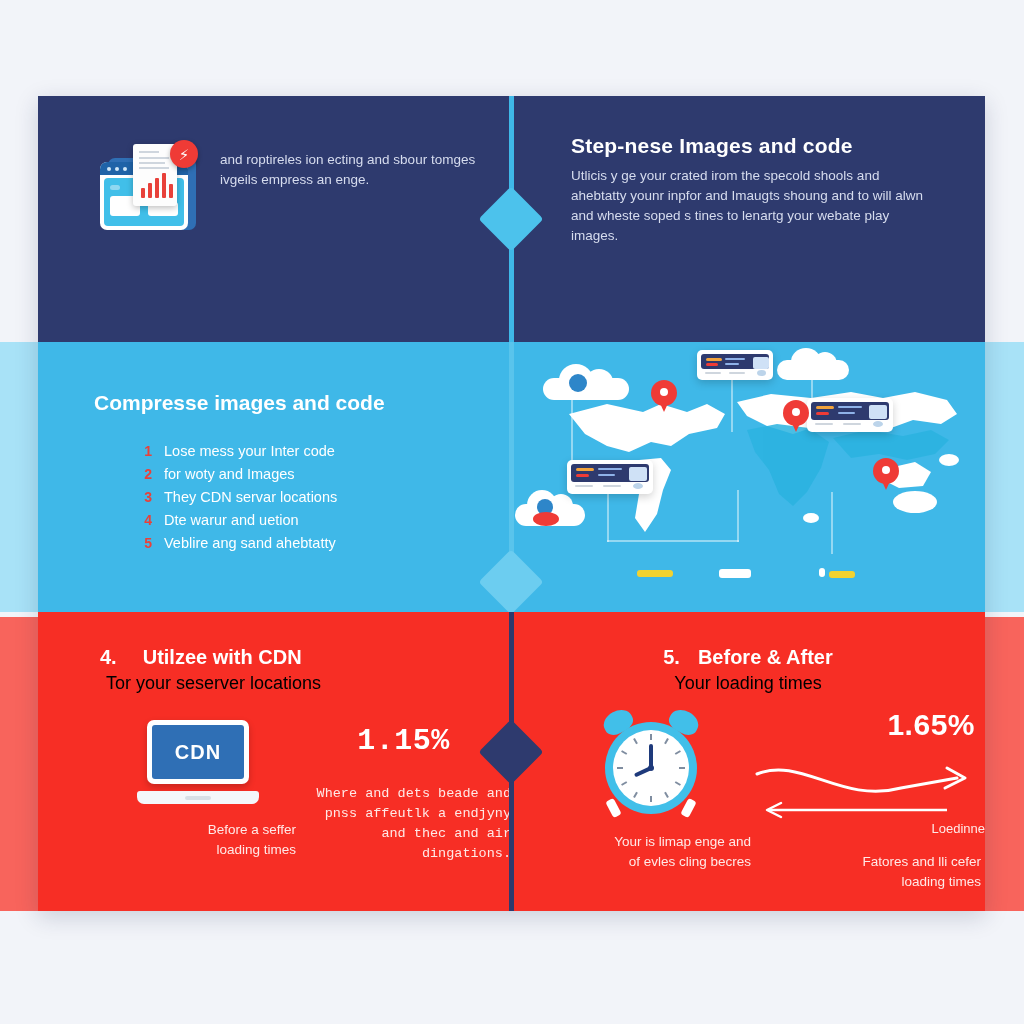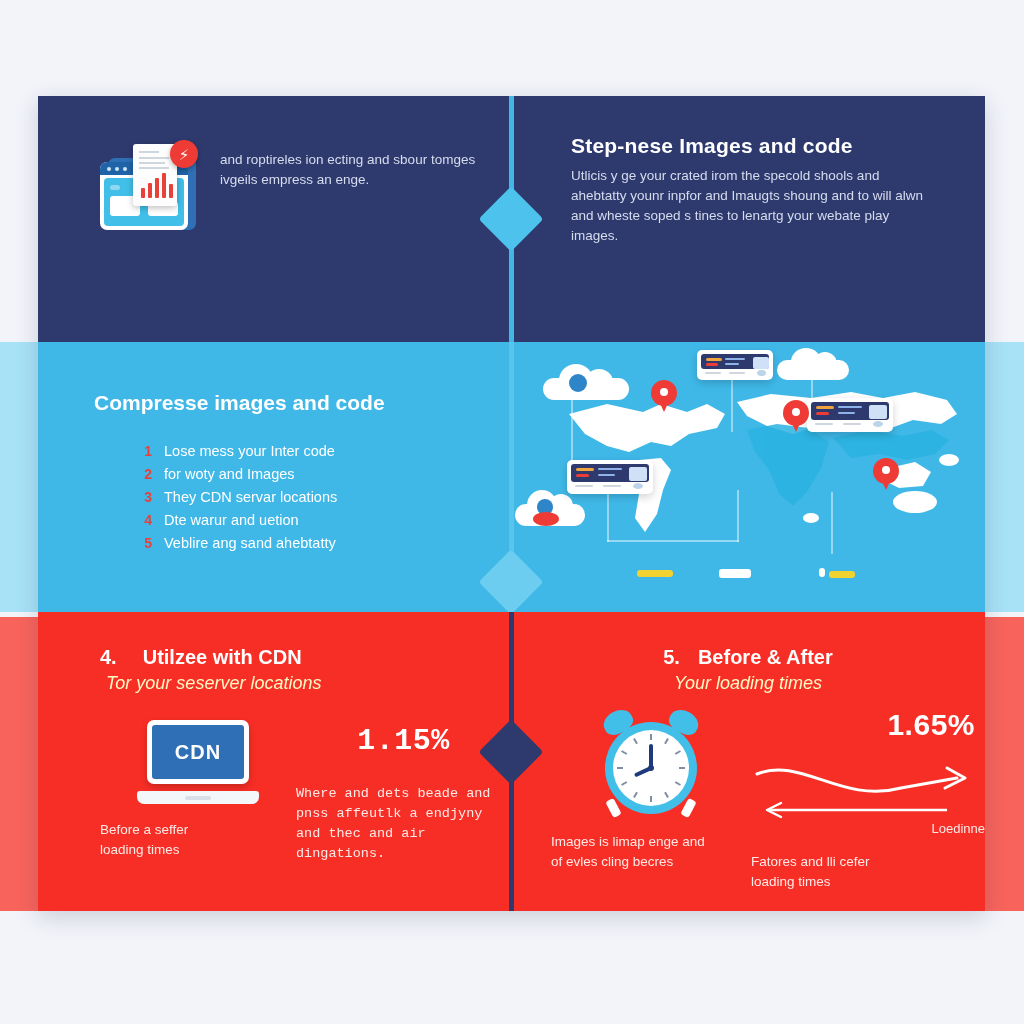--- a/index.html
+++ b/index.html
@@ -37,22 +37,22 @@
   .dia-navy{top:123px;background:#4cc2ec;}
   .dia-cyan{top:240px;background:#6ccdf0;}
   .dia-red{top:140px;background:#2e3a6e;}
 
   
   .h-navy{color:#ffffff;font-size:21px;font-weight:bold;letter-spacing:.2px;
           margin:0 0 8px 0;}
   .p-navy{color:#d6dcee;font-size:13.5px;line-height:20px;margin:0;}
   .h-cyan{color:#ffffff;font-size:21px;font-weight:bold;line-height:29px;margin:0;}
   .h-red{color:#ffffff;font-size:20px;font-weight:bold;margin:0;}
-  .sub-red{color:#fef9c3;font-size:18px;margin:4px 0 0 0;font-style:italic;}
-  .cap-red{color:#ffe9e7;font-size:13.5px;line-height:20px;text-align:left;}
+  .sub-red{color:#000000;font-size:18px;margin:4px 0 0 0;}
+  .cap-red{color:#ffe9e7;font-size:13.5px;line-height:20px;text-align:right;}
   .pct{color:#ffffff;font-size:30px;font-weight:bold;letter-spacing:.5px;}
 
   
   .tl-wrap{display:flex;padding:48px 0 0 62px;gap:24px;align-items:flex-start;}
   .tl-text{max-width:262px;padding-top:6px;}
 
   
   .browser{position:relative;width:96px;height:90px;flex:none;}
   .br-back{position:absolute;left:8px;top:14px;width:88px;height:72px;
            background:#2f6fb5;border-radius:7px;}
@@ -418,21 +418,21 @@
                 <span class="tick" style="transform:rotate(240deg)"></span>
                 <span class="tick" style="transform:rotate(270deg)"></span>
                 <span class="tick" style="transform:rotate(300deg)"></span>
                 <span class="tick" style="transform:rotate(330deg)"></span>
                 <span class="cl-hand" style="left:36px;top:14px;width:4px;height:24px;"></span>
                 <span class="cl-hand" style="left:36px;top:20px;width:4px;height:18px;transform:rotate(-115deg)"></span>
                 <span style="position:absolute;left:35px;top:35px;width:6px;height:6px;border-radius:50%;background:#1e3a7b;"></span>
               </div>
             </div>
             <div class="cap-red" style="margin-top:16px;">
-              <div>Images is limap enge and</div>
+              <div>Your is limap enge and</div>
               <div>of evles cling becres</div>
             </div>
           </div>
 
           <div class="br-right">
             <div class="pctwrap">
               <span class="pct">1.65%</span>
             </div>
             <div class="arrows">
               <svg width="230" height="80" viewBox="0 0 230 80">

